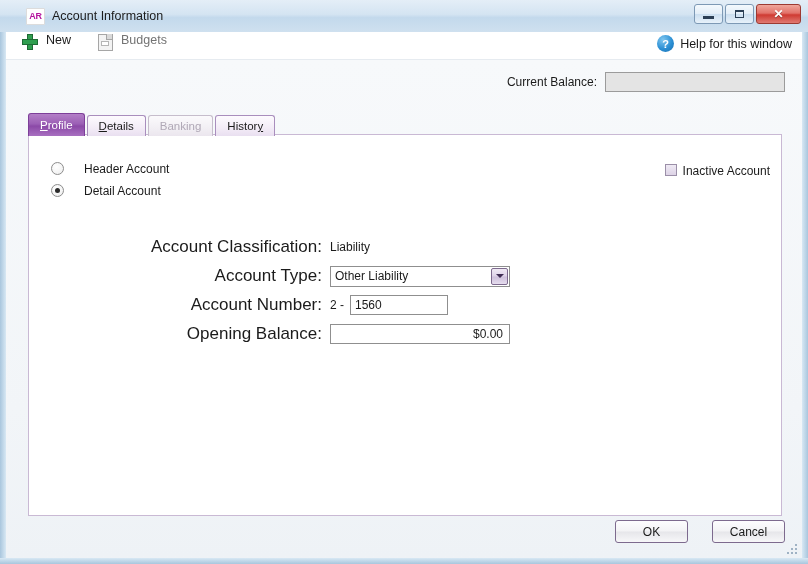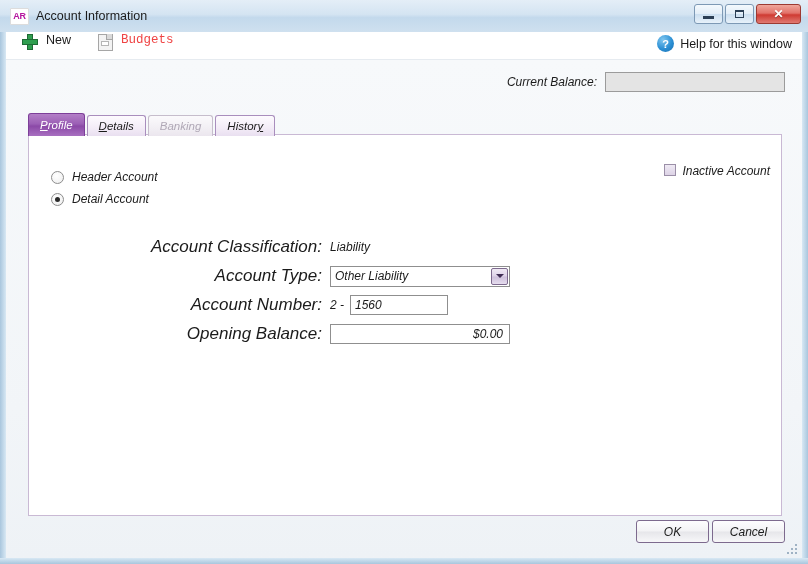--- a/index.html
+++ b/index.html
@@ -38,21 +38,21 @@
 
   
   #titlebar {
     position: absolute;
     left: 0; top: 0;
     width: 808px; height: 32px;
     background: linear-gradient(to bottom, #e4eef7 0%, #d4e4f2 45%, #c3d9ec 55%, #cfe0ef 100%);
     display: flex;
     align-items: center;
     box-sizing: border-box;
-    padding-left: 10px;
+    padding-left: 26px;
   }
   #app-icon {
     width: 17px; height: 15px;
     background: #ffffff;
     border: 1px solid #dcdcdc;
     border-radius: 1px;
     display: flex; align-items: center; justify-content: center;
     font-size: 9px; font-weight: bold;
     color: #b5169f;
     letter-spacing: -0.3px;
@@ -110,21 +110,21 @@
     display: flex; align-items: flex-start;
     height: 26px;
     padding: 0 9px 0 6px;
     margin-left: 8px;
     border: 1px solid transparent;
     border-radius: 3px;
     cursor: default;
     white-space: nowrap;
   }
   .tb-item .tb-label { font-size: 12.5px; color: #1b1b1b; margin-left: 7px; }
-  .tb-item.disabled .tb-label { color: #ef4444; font-family: Liberation Mono, monospace; }
+  .tb-item.disabled .tb-label { color: #737373; }
   .icon-plus { position: relative; width: 18px; height: 18px; flex: 0 0 auto; }
   .icon-plus::before, .icon-plus::after {
     content: ""; position: absolute; background: #2f9e4f;
     border: 1px solid #1d6b35; box-sizing: border-box;
   }
   .icon-plus::before { left: 6px; top: 1px; width: 6px; height: 16px; }
   .icon-plus::after  { left: 1px; top: 6px; width: 16px; height: 6px; }
   .icon-budget {
     position: relative; width: 18px; height: 18px; flex: 0 0 auto;
   }
@@ -153,21 +153,20 @@
   }
   #help-label { font-size: 12.5px; color: #1b1b1b; margin-left: 6px; }
 
   
   #body {
     position: absolute;
     left: 6px; top: 60px;
     width: 796px; height: 498px;
     background: linear-gradient(to bottom, #f7f9fb 0%, #f2f5f8 70%, #eef2f6 100%);
     box-sizing: border-box;
-    font-style: italic;
   }
 
   
   #balance-row {
     position: absolute;
     left: 0; top: 12px; width: 796px;
     display: flex; align-items: center; justify-content: flex-end;
     padding-right: 17px;
     box-sizing: border-box;
   }
@@ -220,21 +219,21 @@
     position: absolute;
     left: 22px; top: 74px;
     width: 754px; height: 382px;
     background: #ffffff;
     border: 1px solid #c9b9d4;
     box-sizing: border-box;
   }
 
   
   #radio-group { position: absolute; left: 22px; top: 27px; }
-  .radio-row { display: flex; align-items: flex-end; height: 22px; cursor: default; }
+  .radio-row { display: flex; align-items: flex-start; height: 22px; cursor: default; gap: 12px; }
   .radio-dot {
     width: 13px; height: 13px; border-radius: 50%;
     border: 1px solid #8d8d8d;
     background: radial-gradient(circle at 40% 35%, #ffffff 0%, #f2f2f2 70%, #e3e3e3 100%);
     box-sizing: border-box;
     position: relative; flex: 0 0 auto;
   }
   .radio-row.checked .radio-dot::after {
     content: ""; position: absolute;
     left: 3px; top: 3px; width: 5px; height: 5px;
@@ -320,21 +319,21 @@
   }
   .num-prefix {
     font-size: 12px; color: #1b1b1b;
     margin-right: 6px; white-space: nowrap;
   }
 
   
   #button-bar {
     position: absolute;
     right: 17px; bottom: 15px;
-    display: flex; gap: 3px;
+    display: flex; gap: 24px;
   }
   .dlg-btn {
     width: 73px; height: 23px;
     border: 1px solid #7d6a8e;
     border-radius: 3px;
     background: linear-gradient(to bottom, #fdfdfe 0%, #f3f3f5 48%, #e6e6ea 52%, #f7f7f9 100%);
     font-size: 12px; color: #1b1b1b;
     display: flex; align-items: center; justify-content: center;
     box-sizing: border-box;
     cursor: default;

